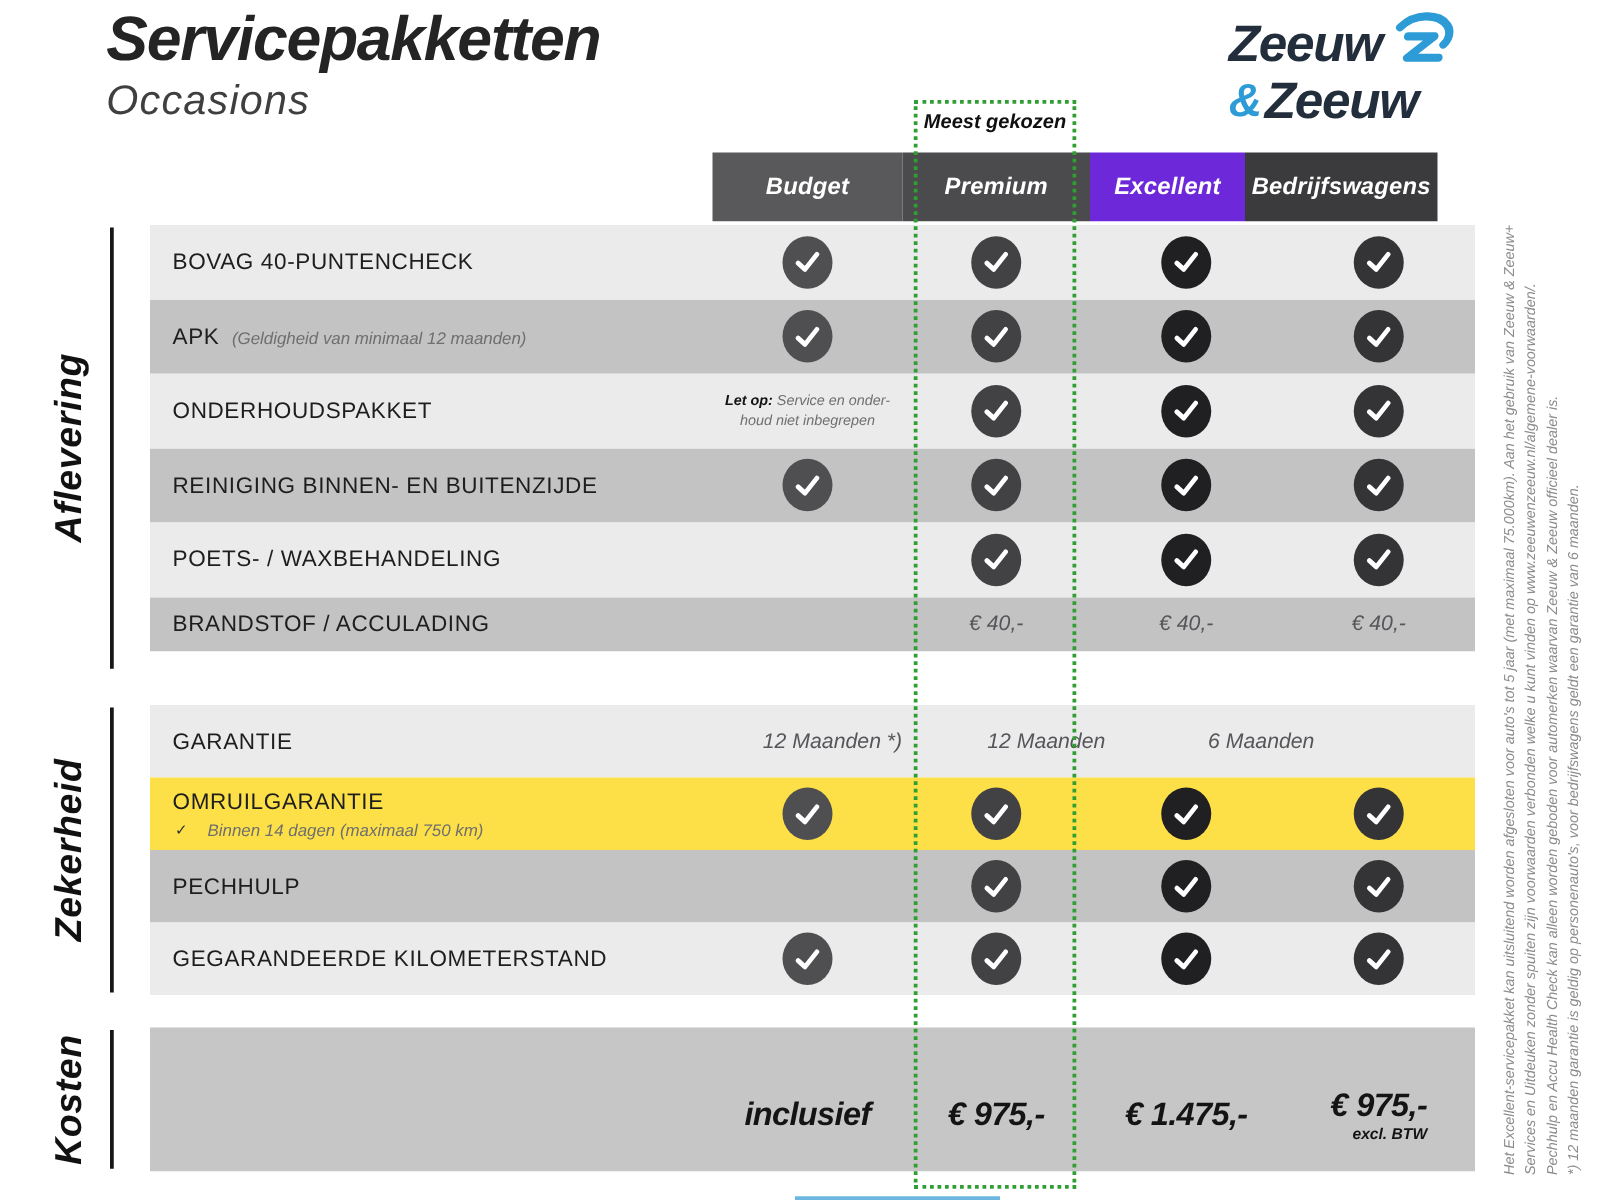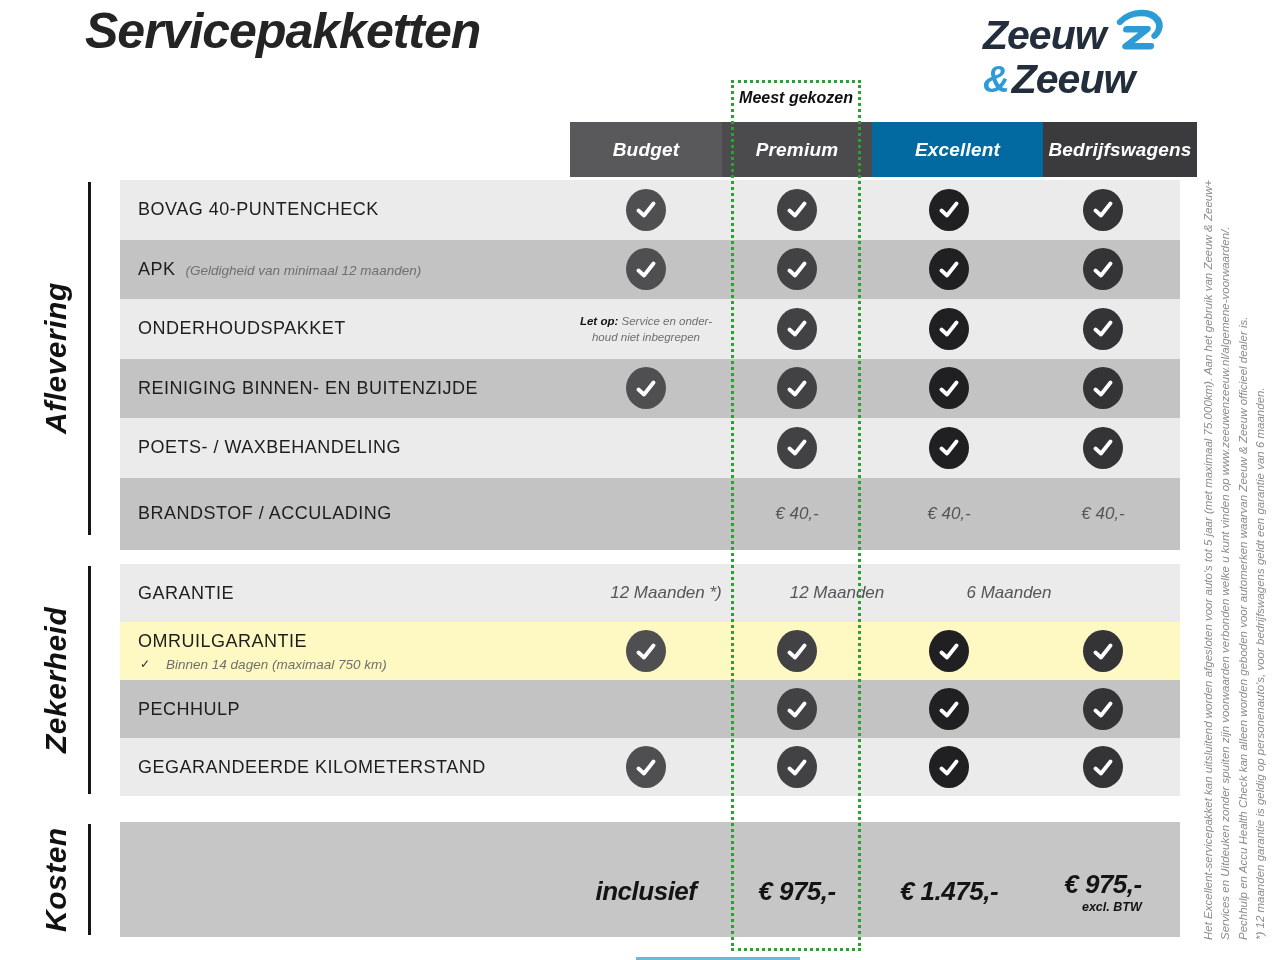--- a/index.html
+++ b/index.html
@@ -60,20 +60,21 @@
 
   .bottom-blue{position:absolute;left:636px;bottom:0;width:164px;height:3px;background:#6cb6e0;}
 </style>
 </head>
 <body>
 
 <div class="canvas">
 
   <div class="titles">
     <div class="title">Servicepakketten</div>
+    <div class="subtitle">Occasions</div>
   </div>
 
   <div class="logo">
     <div class="logo-line">
       <span class="logo-word">Zeeuw</span>
       <span class="logo-z">
         <svg width="52" height="52" viewBox="0 0 64 64">
           <path d="M10 17 C 22 3, 46 3, 56 15 C 61 21, 60 29, 55 34" stroke="#2d9cd6" stroke-width="8" fill="none" stroke-linecap="round"></path>
           <path d="M19 26 L45 26 L21 47 L52 47" stroke="#2d9cd6" stroke-width="8" fill="none" stroke-linecap="round" stroke-linejoin="round"></path>
         </svg>
@@ -81,21 +82,21 @@
     </div>
     <div class="logo-line" style="margin-top:-4px;">
       <span class="logo-amp">&amp;</span>
       <span class="logo-word">Zeeuw</span>
     </div>
   </div>
 
   <div class="col-headers" id="col-headers">
       <div class="col-head" style="width: 152px; background: rgb(89, 89, 91);">Budget</div>
       <div class="col-head" style="width: 150px; background: rgb(75, 75, 77);">Premium</div>
-      <div class="col-head" style="width: 171px; background: #0369a1;">Excellent</div>
+      <div class="col-head" style="width: 124px; background: #6d28d9;">Excellent</div>
       <div class="col-head" style="width: 154px; background: rgb(59, 59, 61);">Bedrijfswagens</div>
     </div>
 
   <div class="section" id="section-0" style="top:180px;">
       <div class="row" style="height: 59.5px; background: rgb(235, 235, 236);">
         <div class="label-area">
           <div class="label-line">
             <span class="row-label">BOVAG 40-PUNTENCHECK</span>
           </div>
         </div>
@@ -255,21 +256,21 @@
           </span>
         </div>
         <div class="cell" style="width: 154px;">
           <span class="check" style="background: rgb(52, 52, 55);">
             <svg width="20" height="17" viewBox="0 0 20 17">
               <polyline points="2.5,9.5 8,14.5 17.5,2.5" fill="none" stroke="#ffffff" stroke-width="3.8" stroke-linecap="round" stroke-linejoin="round"></polyline>
             </svg>
           </span>
         </div>
       </div>
-      <div class="row" style="height: 72px; background: rgb(195, 195, 196);">
+      <div class="row" style="height: 43px; background: rgb(195, 195, 196);">
         <div class="label-area">
           <div class="label-line">
             <span class="row-label">BRANDSTOF / ACCULADING</span>
           </div>
         </div>
         <div class="cell" style="width: 152px;"></div>
         <div class="cell" style="width: 150px;">
           <span class="cell-text">€ 40,-</span>
         </div>
         <div class="cell" style="width: 154px;">
@@ -290,21 +291,21 @@
         <div class="cell" style="width: 152px;">
           <span class="cell-text">12 Maanden *)</span>
         </div>
         <div class="cell" style="width: 150px;">
           <span class="cell-text">12 Maanden</span>
         </div>
         <div class="cell" style="width: 154px;">
           <span class="cell-text">6 Maanden</span>
         </div>
       </div>
-      <div class="row" style="height: 58px; background: #fef9c3;">
+      <div class="row" style="height: 58px; background: #fde047;">
         <div class="label-area">
           <div class="label-line">
             <span class="row-label">OMRUILGARANTIE</span>
           </div>
           <div class="subline"><span class="tick">✓</span>Binnen 14 dagen (maximaal 750 km)</div>
         </div>
         <div class="cell" style="width: 152px;">
           <span class="check" style="background: rgb(79, 79, 81);">
             <svg width="20" height="17" viewBox="0 0 20 17">
               <polyline points="2.5,9.5 8,14.5 17.5,2.5" fill="none" stroke="#ffffff" stroke-width="3.8" stroke-linecap="round" stroke-linejoin="round"></polyline>

